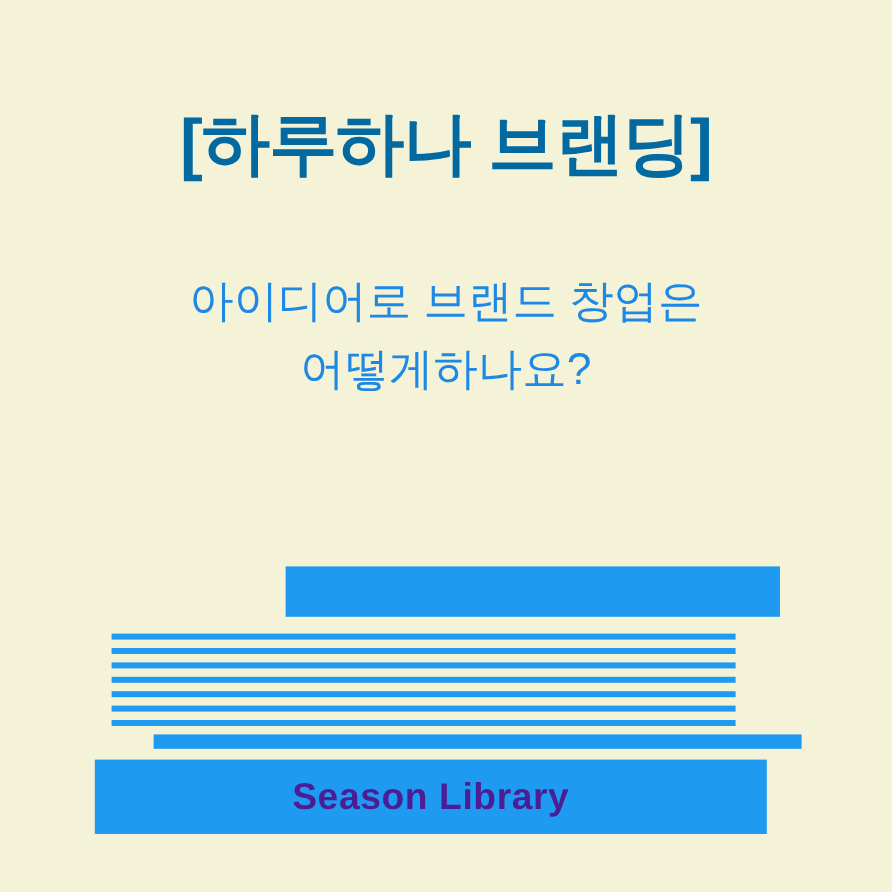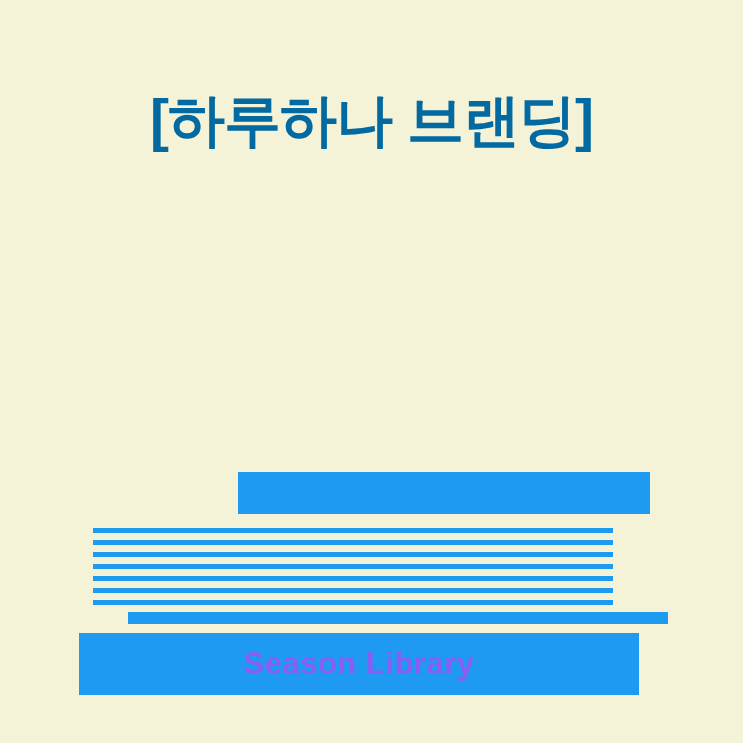--- a/index.html
+++ b/index.html
@@ -92,33 +92,37 @@
   }
   .brand {
     position: absolute;
     left: 79px;
     top: 178px;
     width: 560px;
     height: 62px;
     display: flex;
     align-items: center;
     justify-content: center;
-    color: #8b5cf6;
+    color: #4c1d95;
     font-size: 31px;
     font-weight: bold;
     letter-spacing: 0.5px;
   }
 </style>
 </head>
 <body>
 
 <div class="card">
 
   <div class="title">[하루하나 브랜딩]</div>
 
+  <div class="subtitle">
+    <span class="line">아이디어로 브랜드 창업은</span>
+    <span class="line">어떻게하나요?</span>
+  </div>
 
   <div class="graphic">
     <div class="bar bar-top"></div>
 
     <div class="striped">
       <div class="stripe" style="top:0px;height:5px;"></div>
       <div class="stripe" style="top:12px;height:5px;"></div>
       <div class="stripe" style="top:24px;height:5px;"></div>
       <div class="stripe" style="top:36px;height:5px;"></div>
       <div class="stripe" style="top:48px;height:5px;"></div>

